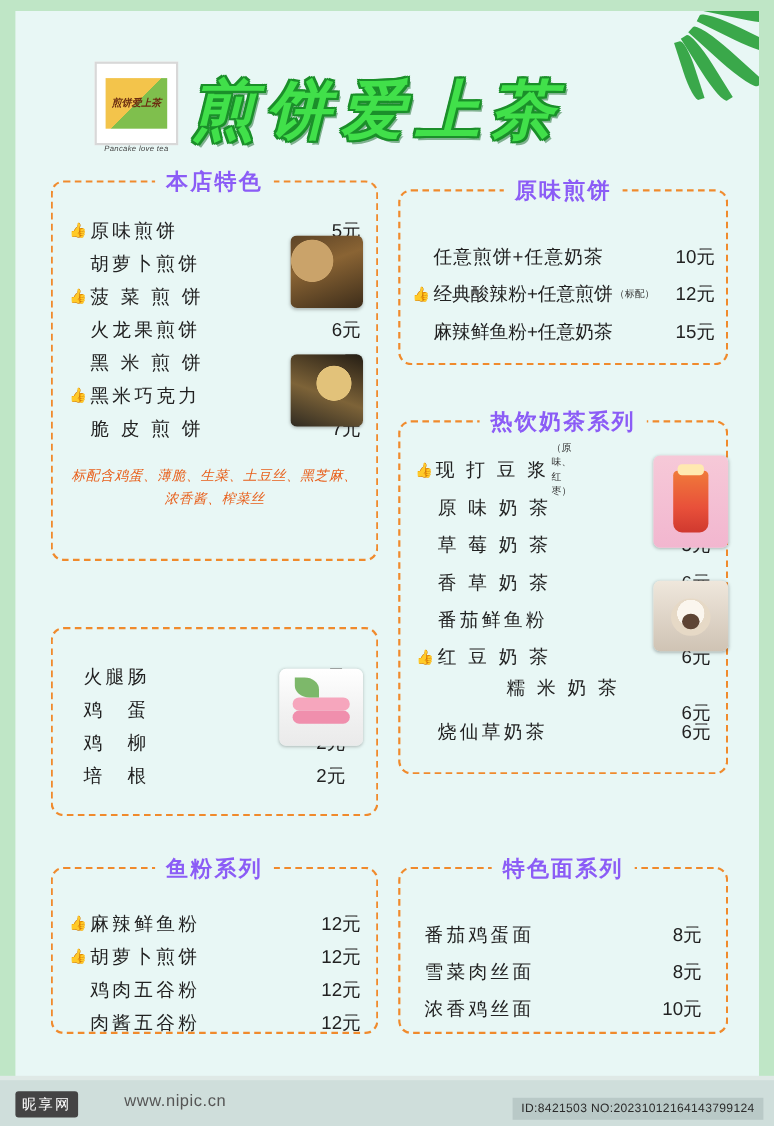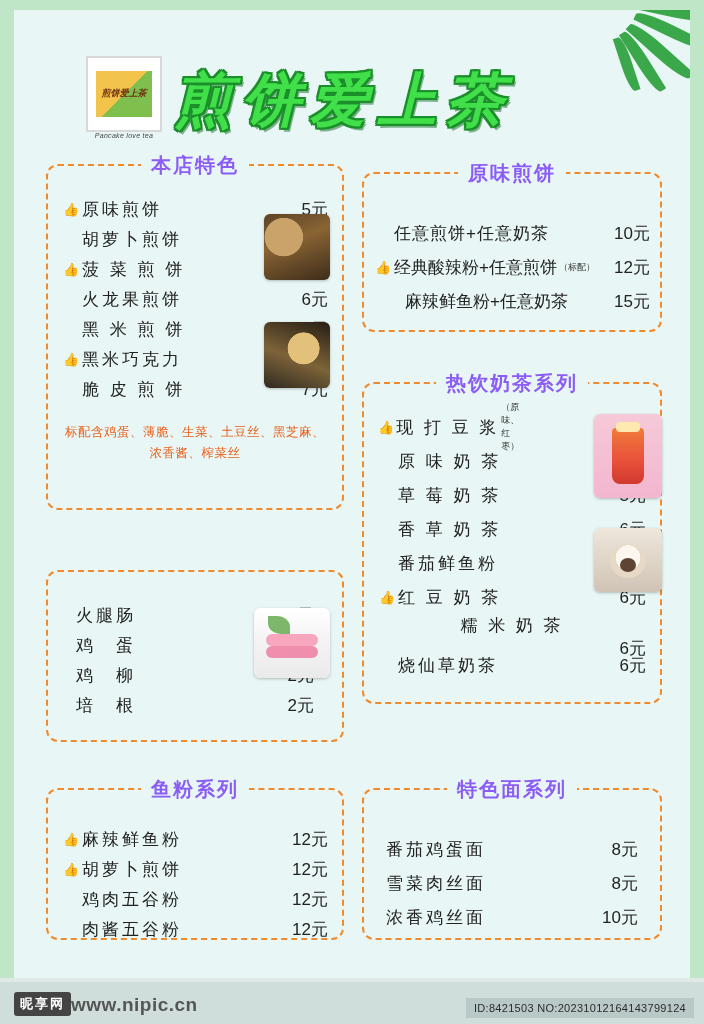--- a/index.html
+++ b/index.html
@@ -100,43 +100,44 @@
     font-size:9px;color:#333;letter-spacing:0;margin-left:2px;
   }
   .pr{
     margin-left:auto;font-size:17px;color:#222;letter-spacing:0;
     min-width:44px;text-align:right;
   }
   .note{
     position:absolute;left:14px;right:14px;
     font-size:12.5px;color:#e8601c;line-height:1.7;letter-spacing:.5px;
     text-align:center;
+    font-style:italic;
   }
 
   
   .photo{
     position:absolute;border-radius:6px;overflow:hidden;
     box-shadow:0 1px 3px rgba(0,0,0,.25);
   }
   .footer{
     position:absolute;left:0;bottom:0;width:704px;height:46px;
     background:#dfe9e6;
   }
   .fbar{
     position:absolute;left:0;bottom:0;width:704px;height:42px;
     background:#cfdedb;
   }
   .nipic{
     position:absolute;left:14px;bottom:8px;
-    display:flex;align-items:flex-end;gap:0;font-weight:bold;
+    display:flex;align-items:flex-start;gap:18px;
   }
   .nipic-logo{
     background:#444;color:#fff;font-size:13px;padding:3px 6px;border-radius:3px;letter-spacing:2px;
   }
-  .nipic-txt{font-size:19px;color:#555;letter-spacing:.5px;}
+  .nipic-txt{font-size:15px;color:#555;letter-spacing:.5px;margin-left:24px;}
   .idbox{
     position:absolute;right:10px;bottom:6px;
     background:#b9c9c7;color:#2b2b2b;font-size:11px;
     padding:4px 8px;letter-spacing:.3px;
   }
 </style>
 </head>
 <body>
 
 <div class="poster">
@@ -271,21 +272,21 @@
           <span class="pr">10元</span>
         </div>
       <div class="row" style="height:34px;">
           <span class="thumbmark">👍</span>
           <span class="nm" style="letter-spacing:0;">经典酸辣粉+任意煎饼</span>
           <span class="sub">（标配）</span>
           <span class="pr">12元</span>
         </div>
       <div class="row" style="height:34px;">
           <span class="thumbmark"></span>
-          <span class="nm" style="letter-spacing:0;margin-left:11px;">麻辣鲜鱼粉+任意奶茶</span>
+          <span class="nm" style="letter-spacing:0;">麻辣鲜鱼粉+任意奶茶</span>
           <span class="pr">15元</span>
         </div>
     </div>
   </div>
 
   <div class="card" style="left:348px;top:372px;width:300px;height:322px;">
     <div class="card-title"><span>热饮奶茶系列</span></div>
     <div class="rows" style="top:26px;padding:0 14px;">
       <div class="row" style="height:34px;">
           <span class="thumbmark">👍</span>

